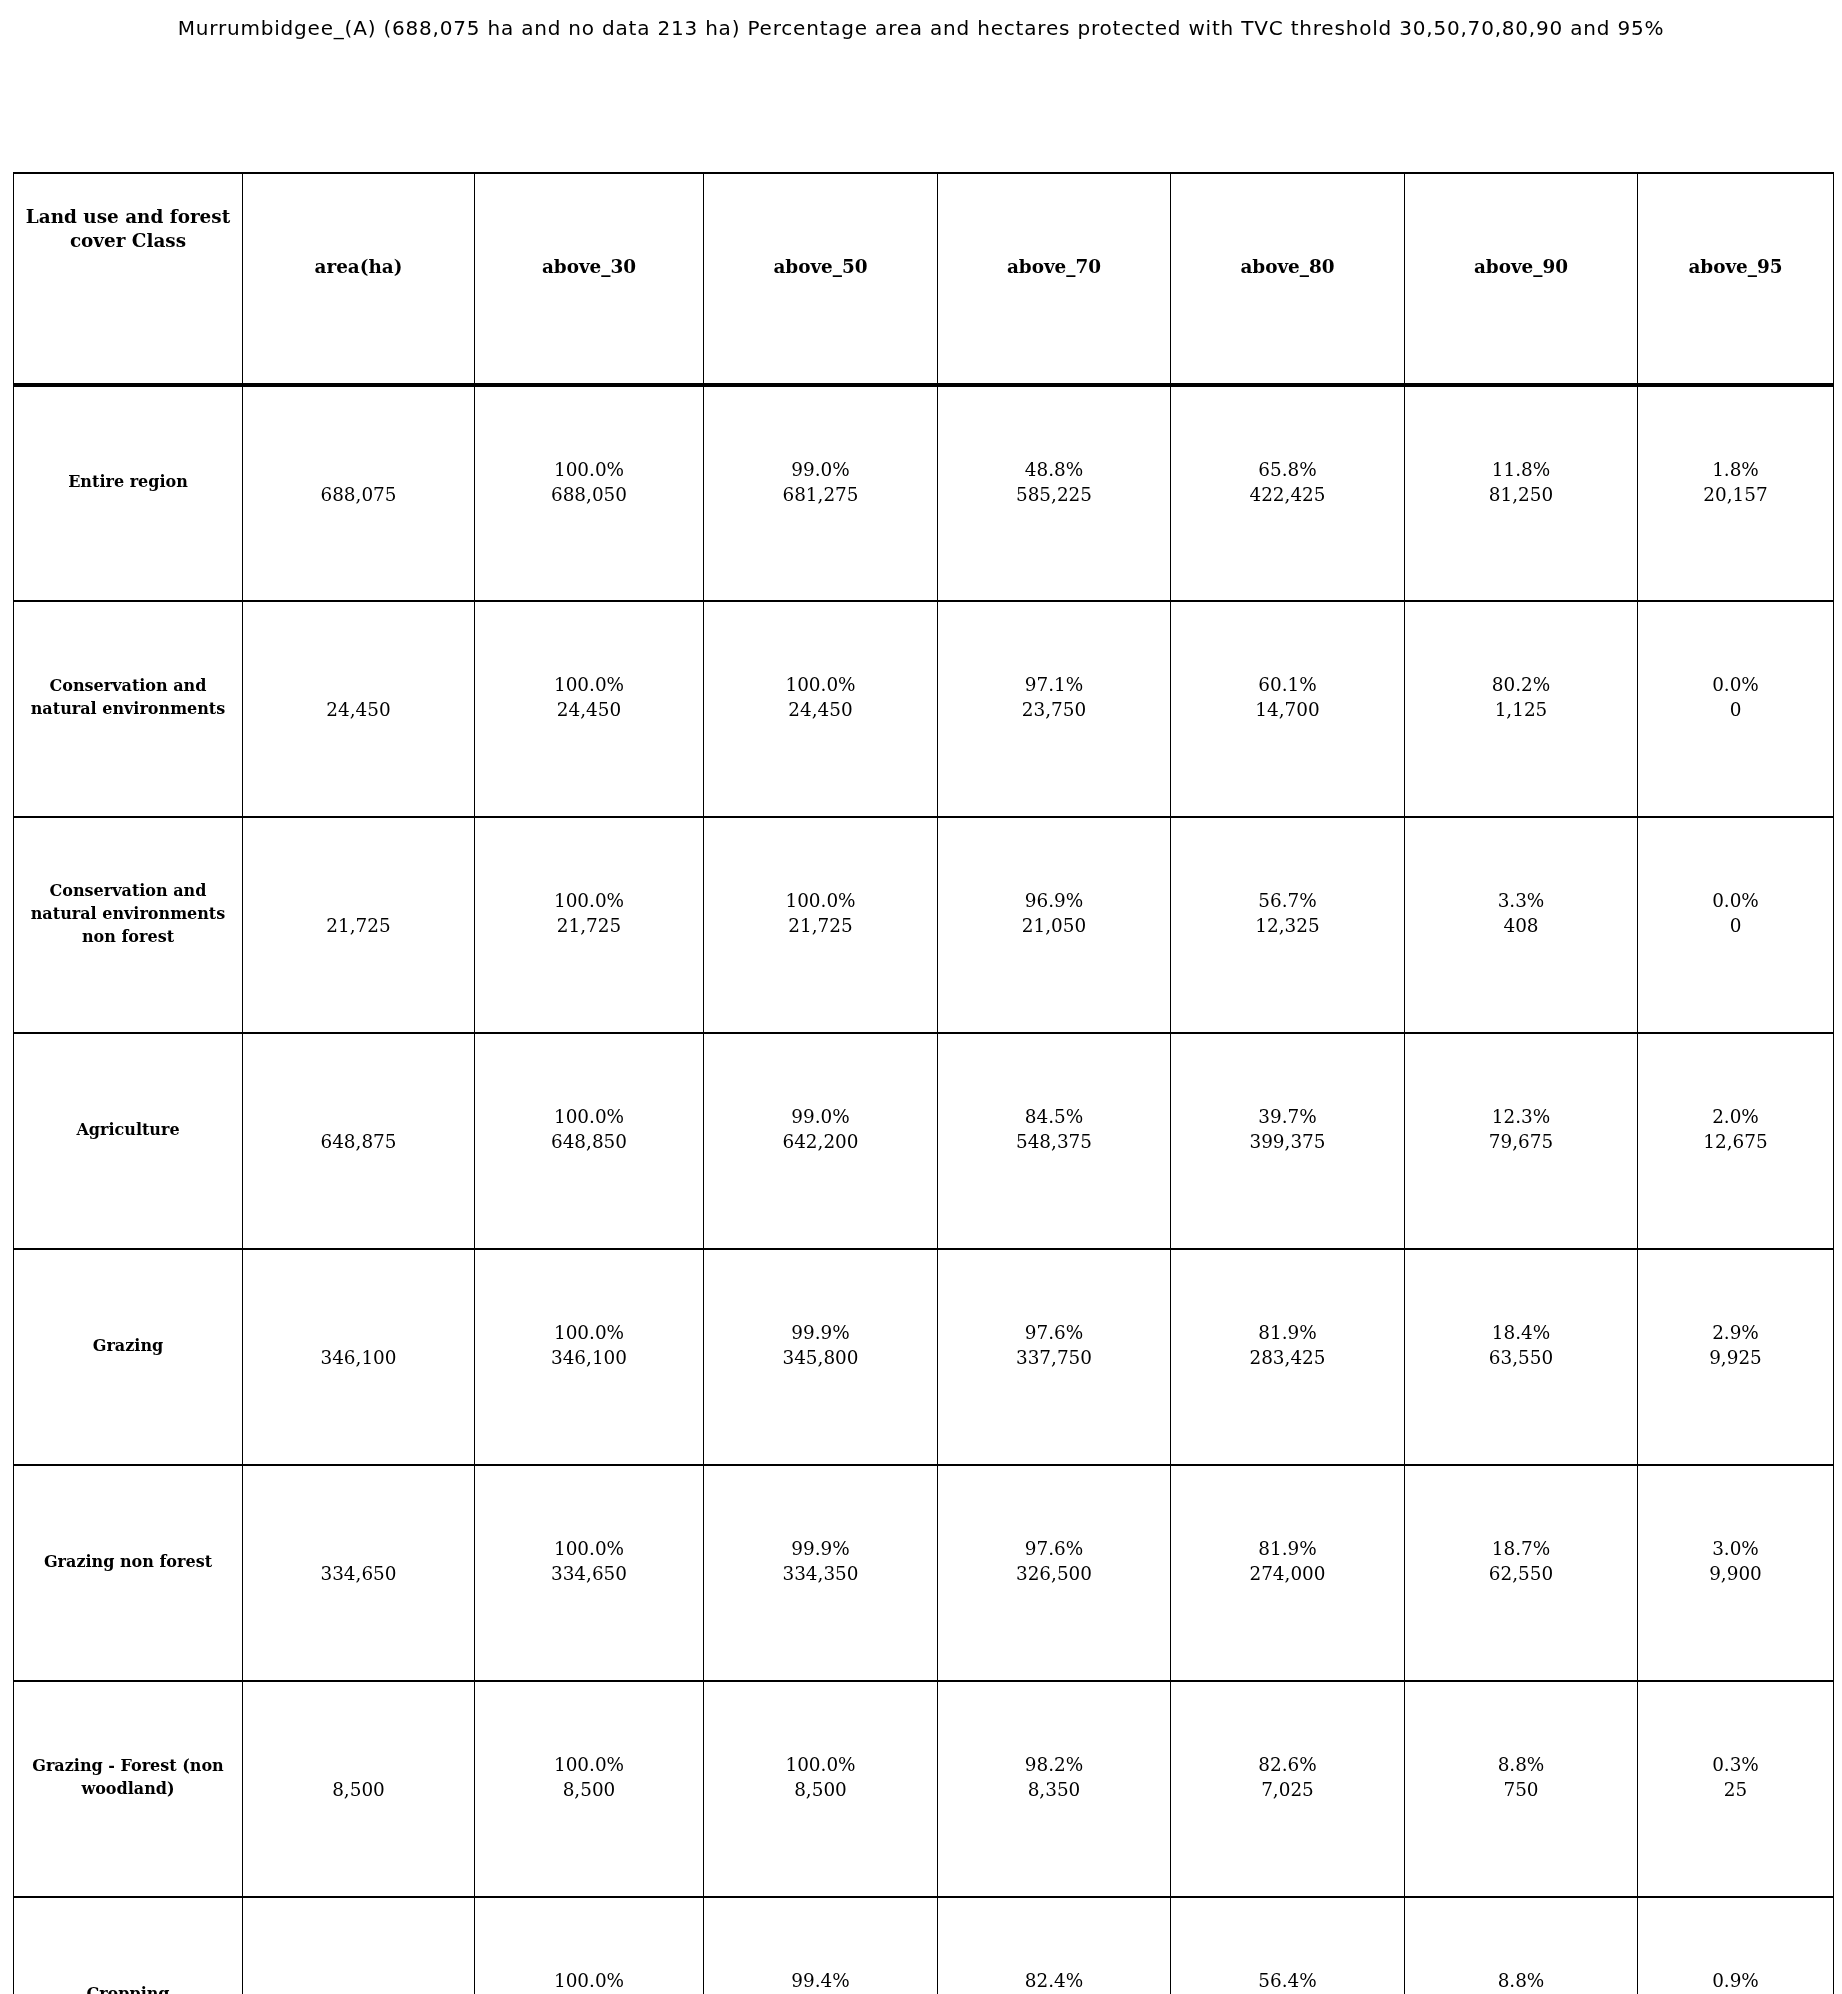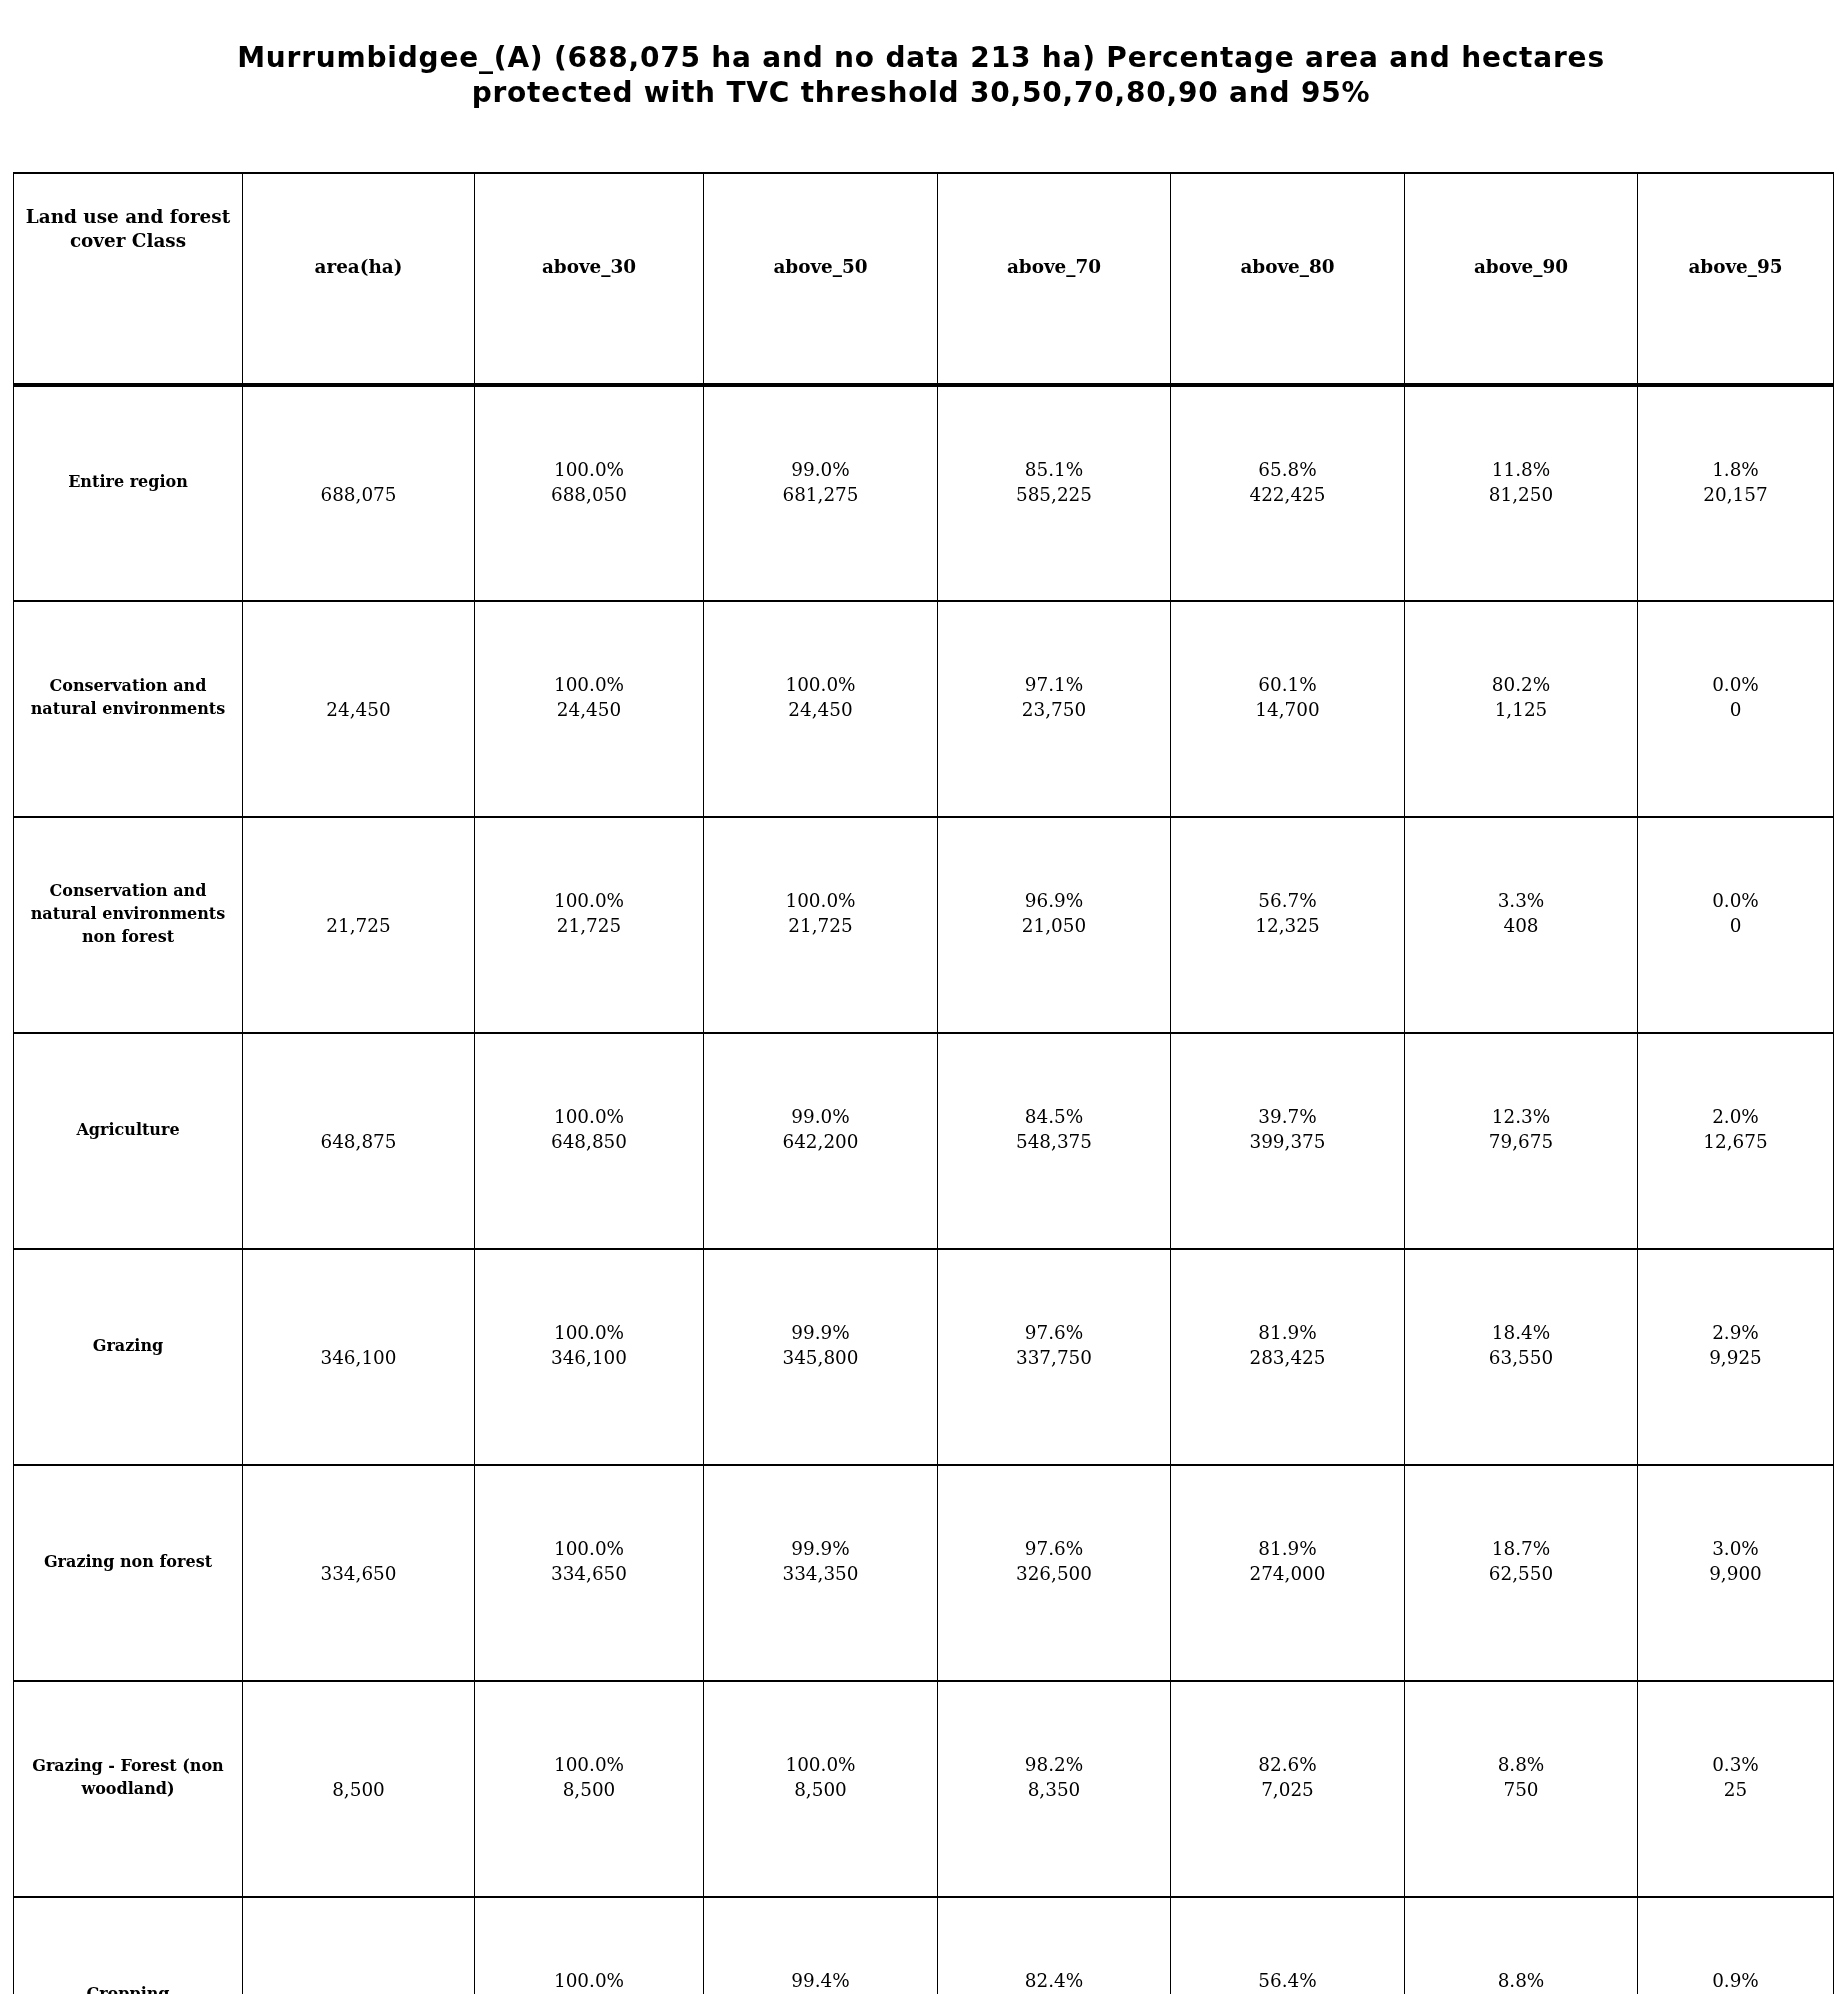--- a/index.html
+++ b/index.html
@@ -2,22 +2,22 @@
 <html style="font-size:6.4px"><head>
 <meta charset="utf-8">
 <style>
   html,body{margin:0;padding:0;background:#fff;}
   #page{position:relative;width:1842px;height:2521px;background:#ffffff;overflow:hidden;
         font-family:"DejaVu Serif",serif;color:#000;}
 
   
   .title{position:absolute;top:11.2px;left:0;right:0;text-align:center;}
   .title span{display:inline-block;max-width:1492px;
-      font-family:"DejaVu Sans",sans-serif;font-weight:bold;
-      font-size:28px;line-height:35px;letter-spacing:0.8px;margin-top:29px;}
+      font-family:"DejaVu Sans",sans-serif;font-weight:normal;
+      font-size:20px;line-height:35px;letter-spacing:0.8px;}
 
   
   table.grid{position:absolute;left:13px;top:172px;width:1819px;
       border-collapse:collapse;table-layout:fixed;}
   .grid th,.grid td{border:1.2px solid #000;border-top-width:2.4px;border-bottom-width:2.4px;
       text-align:center;vertical-align:middle;padding:0 8.8px 24px 8.8px;background:#fff;}
   .grid thead tr{height:212px;}
   .grid tbody tr{height:216px;}
   .grid thead th{font-weight:bold;font-size:18.4px;line-height:24px;border-bottom-width:4px;text-align:center;}
   .grid thead th.class-header{padding-bottom:100px;}
@@ -65,21 +65,21 @@
           </td>
           <td class="num">
             <div class="pct">100.0%</div>
             <div class="val">688,050</div>
           </td>
           <td class="num">
             <div class="pct">99.0%</div>
             <div class="val">681,275</div>
           </td>
           <td class="num">
-            <div class="pct">85.1%</div>
+            <div class="pct">48.8%</div>
             <div class="val">585,225</div>
           </td>
           <td class="num">
             <div class="pct">65.8%</div>
             <div class="val">422,425</div>
           </td>
           <td class="num">
             <div class="pct">11.8%</div>
             <div class="val">81,250</div>
           </td>

